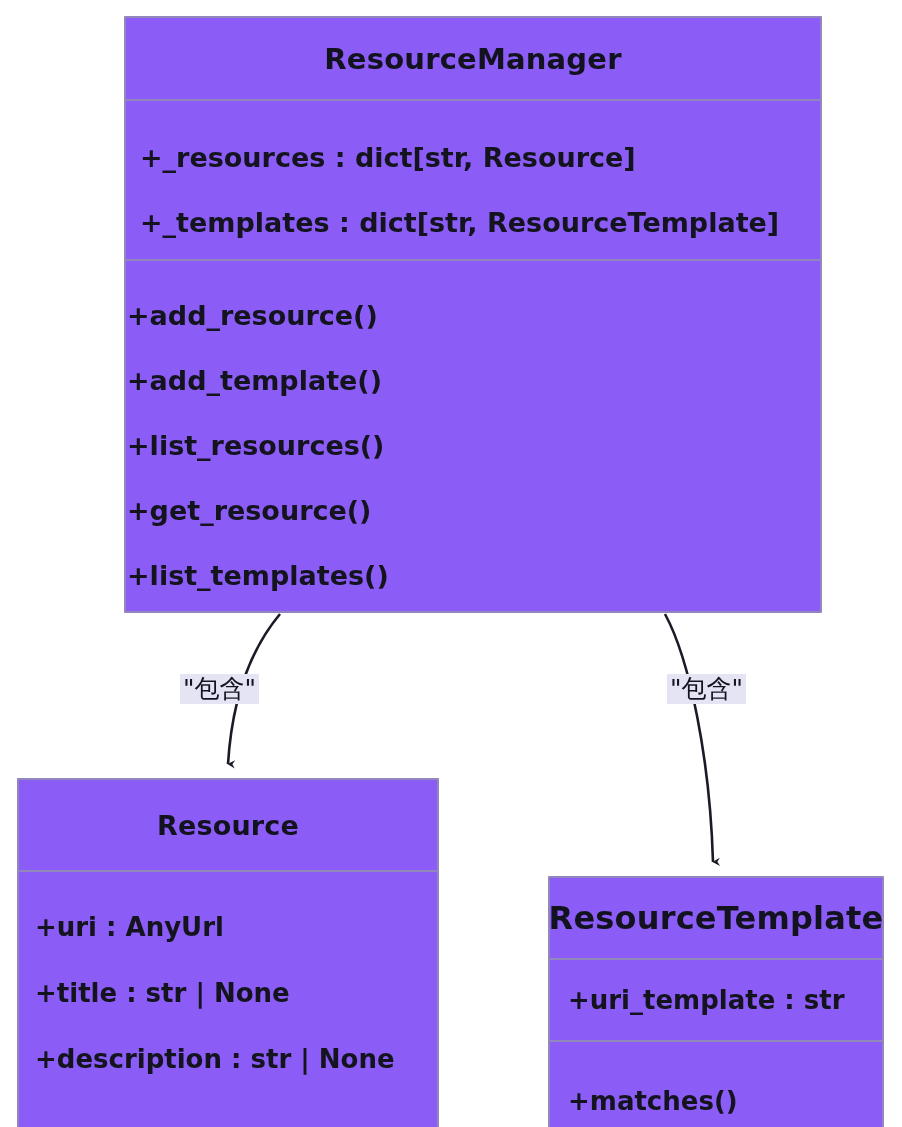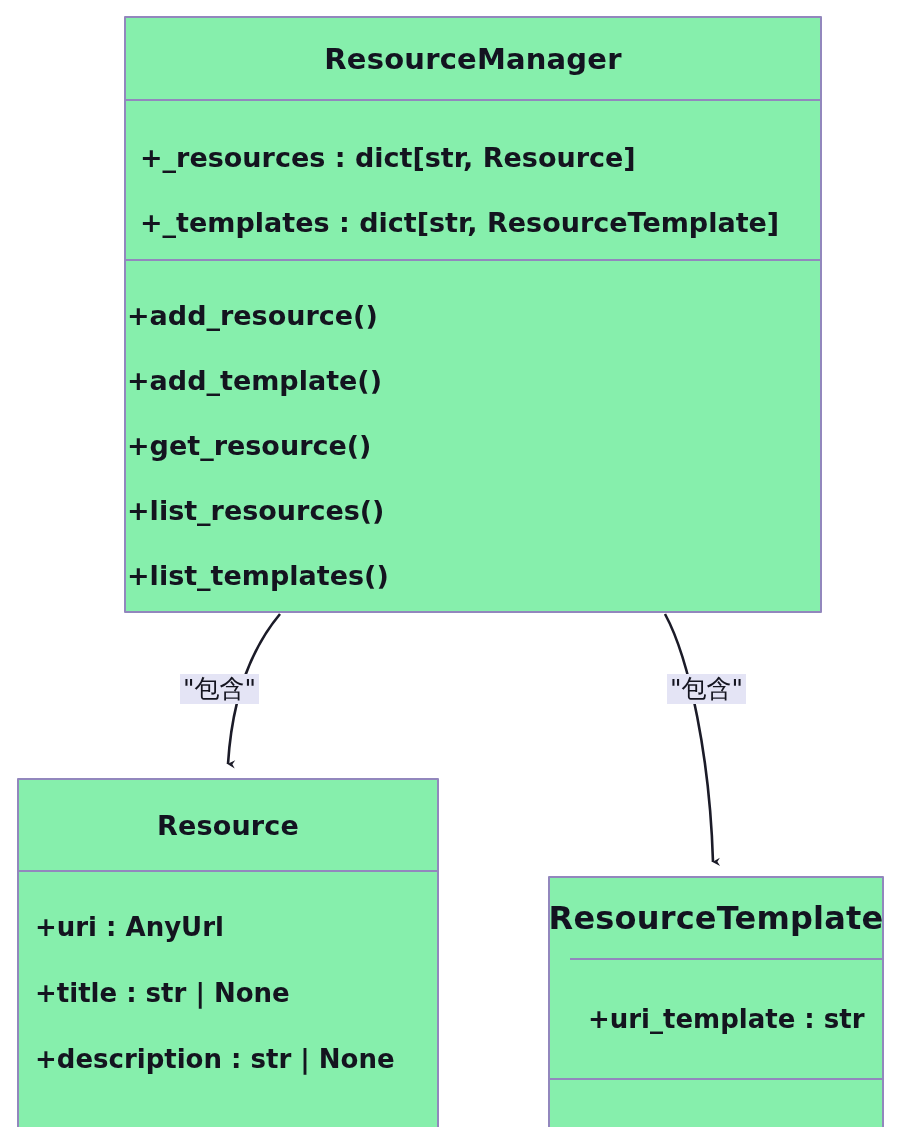--- a/index.html
+++ b/index.html
@@ -21,21 +21,21 @@
     top: 0;
     width: 902px;
     height: 1127px;
     overflow: hidden;
   }
 
   
   .uml-class {
     position: absolute;
     box-sizing: border-box;
-    background: #86efac;
+    background: #8b5cf6;
     border: 2px solid #9287bd;
     border-radius: 1px;
   }
   .uml-section {
     box-sizing: border-box;
     position: relative;
     font-weight: bold;
   }
   .uml-section + .uml-section {
     border-top: 2px solid #9287bd;
@@ -106,23 +106,22 @@
     left: 548px;
     top: 876px;
     width: 336px;
     height: 300px;
   }
   #box-resource-template .uml-title {
     height: 80px;
     font-size: 32px;
   }
   #box-resource-template .sec-attrs {
-    height: 120px;
+    height: 82px;
     padding: 0 0 0 18px;
-    margin-left: 20px;
   }
   #box-resource-template .sec-methods {
     height: 120px;
     padding: 0 0 0 18px;
   }
   #box-resource-template .uml-row {
     font-size: 26px;
     height: 100%;
   }
 
@@ -170,22 +169,22 @@
     <div class="uml-section uml-title">ResourceManager</div>
 
     <div class="uml-section sec-attrs">
       <div class="uml-row">+_resources : dict[str, Resource]</div>
       <div class="uml-row">+_templates : dict[str, ResourceTemplate]</div>
     </div>
 
     <div class="uml-section sec-methods">
       <div class="uml-row">+add_resource()</div>
       <div class="uml-row">+add_template()</div>
+      <div class="uml-row">+list_resources()</div>
       <div class="uml-row">+get_resource()</div>
-      <div class="uml-row">+list_resources()</div>
       <div class="uml-row">+list_templates()</div>
     </div>
   </div>
 
   <div id="box-resource" class="uml-class">
 
     <div class="uml-section uml-title">Resource</div>
 
     <div class="uml-section sec-attrs">
       <div class="uml-row">+uri : AnyUrl</div>

